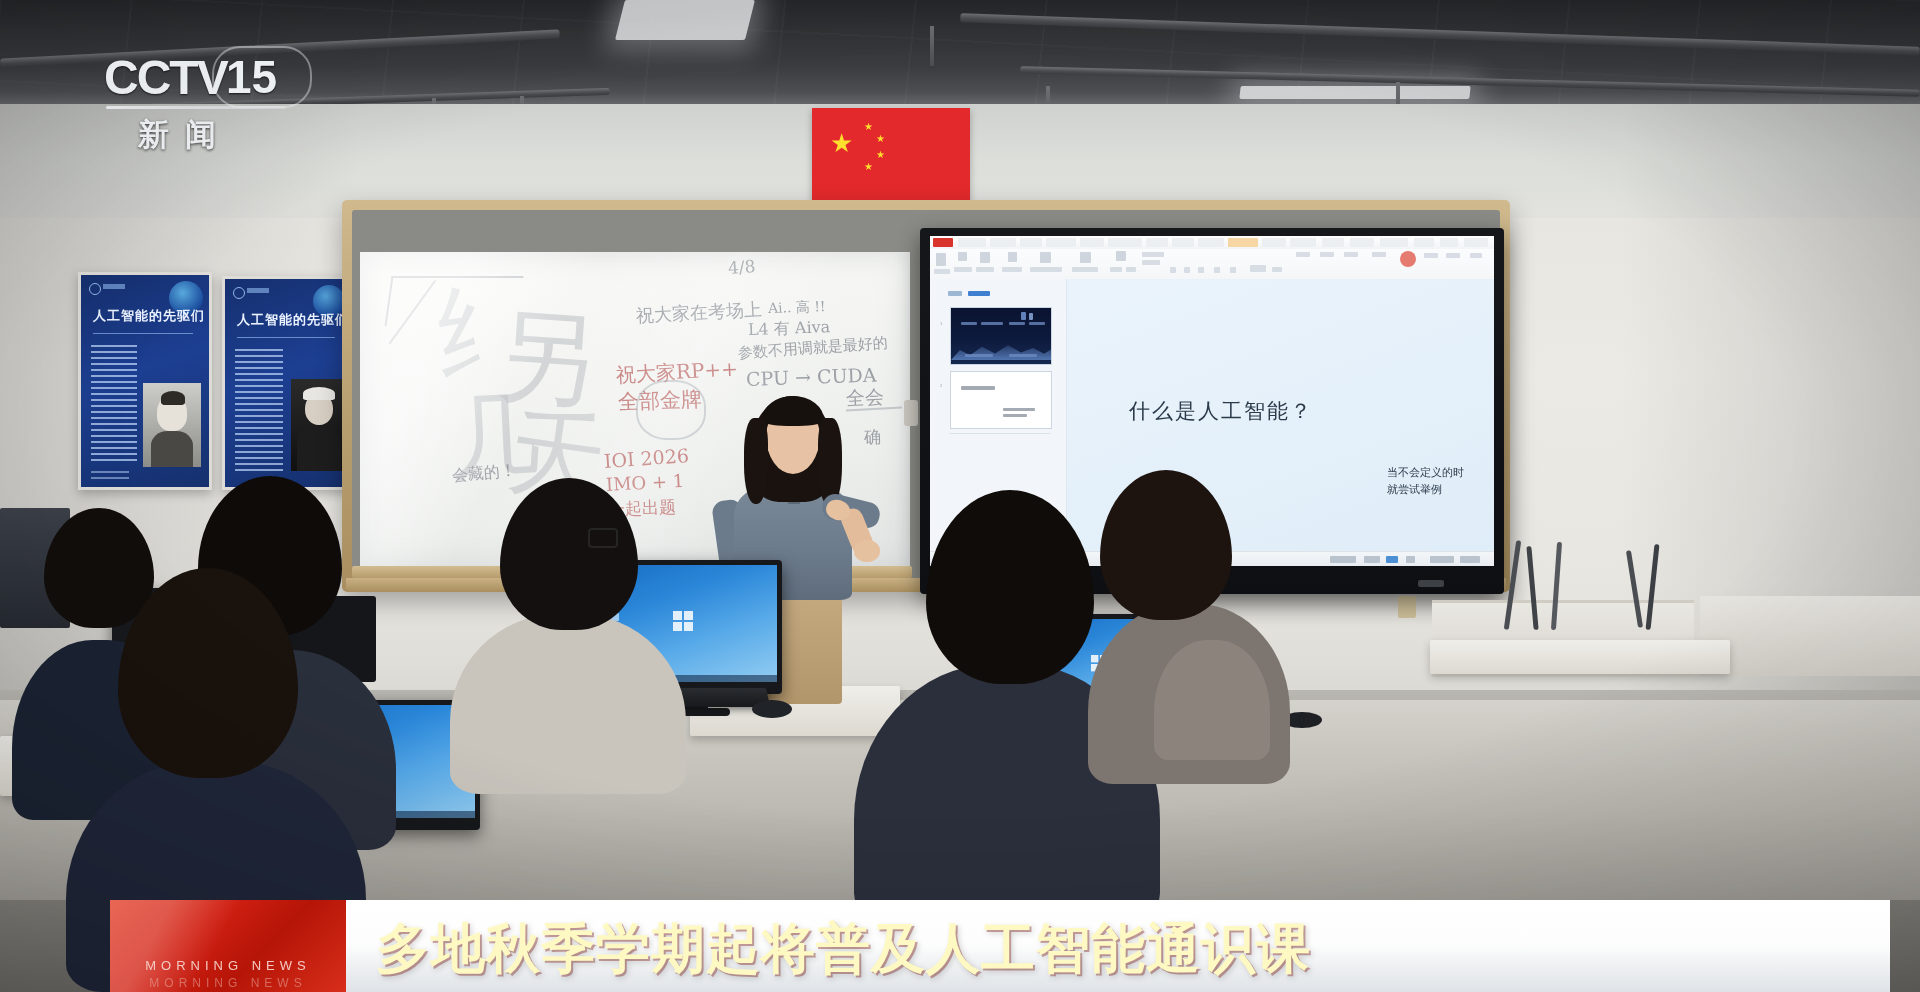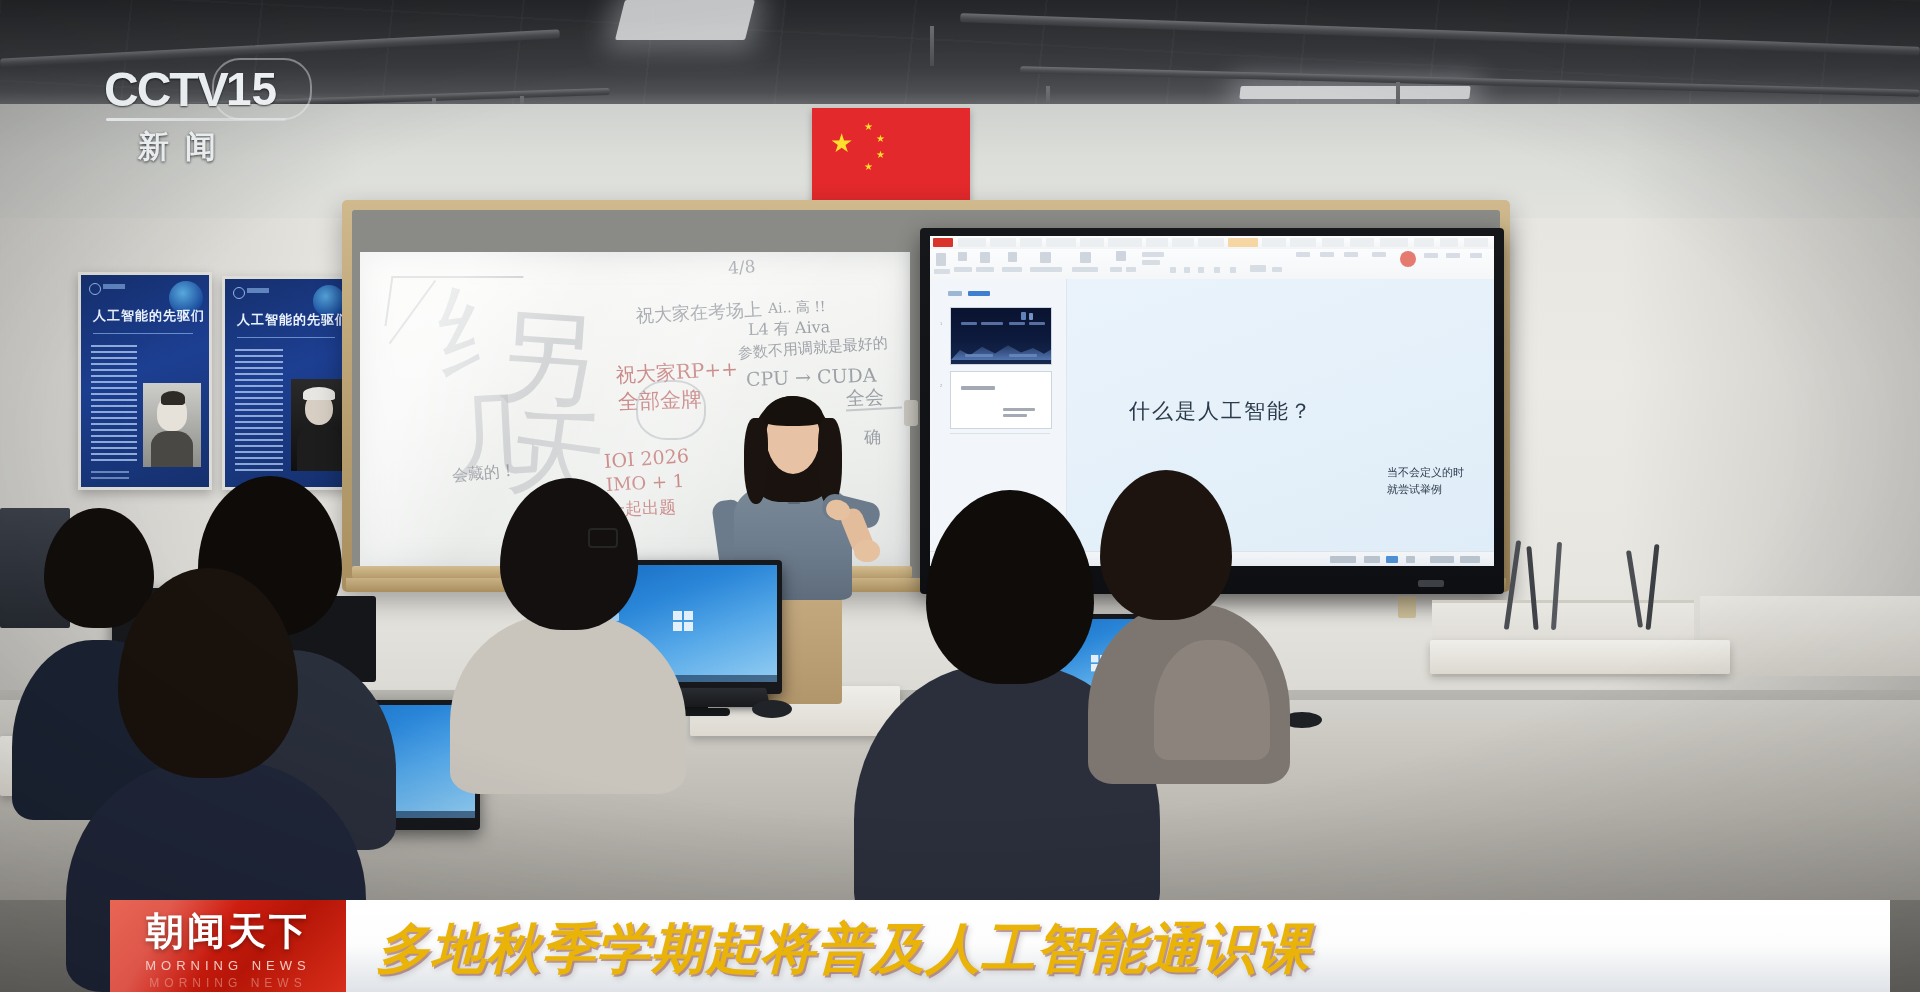--- a/index.html
+++ b/index.html
@@ -161,26 +161,26 @@
     background:linear-gradient(118deg,rgba(255,255,255,.22) 0 22%,rgba(255,255,255,0) 46%);}
   .lt-cn{position:absolute;left:14px;top:12px;width:208px;text-align:center;color:#fff;
     font-size:38px;font-weight:bold;letter-spacing:3px;line-height:1;
     text-shadow:0 2px 5px rgba(0,0,0,.35);}
   .lt-en{position:absolute;left:14px;top:58px;width:208px;text-align:center;color:#f4c9c2;
     font-size:13px;letter-spacing:5px;}
   .lt-en2{position:absolute;left:14px;top:76px;width:208px;text-align:center;color:#e9a79d;
     font-size:12px;letter-spacing:5px;opacity:.55;}
   .lt-white{position:absolute;left:236px;top:0;width:1544px;height:92px;
     background:linear-gradient(180deg,#ffffff 0%,#fdfdfd 48%,#eef0f2 72%,#dfe3e7 100%);}
-  .lt-head{position:absolute;left:266px;top:13px;color:#eab308;font-size:54px;font-weight:bold;
+  .lt-head{position:absolute;left:266px;top:13px;color:#fef9c3;font-size:54px;font-weight:bold;
     letter-spacing:1px;white-space:nowrap;
-    text-shadow:2px 2px 0 rgba(120,10,6,.35), 3px 3px 6px rgba(0,0,0,.18);font-style:italic;}
-
-  
-  .logo{position:absolute;left:104px;top:56px;width:200px;height:108px;}
+    text-shadow:2px 2px 0 rgba(120,10,6,.35), 3px 3px 6px rgba(0,0,0,.18);}
+
+  
+  .logo{position:absolute;left:104px;top:44px;width:200px;height:108px;}
   .logo-main{position:absolute;left:0;top:6px;font-size:48px;font-weight:bold;color:#e9ecef;
     letter-spacing:-2px;font-family:"Liberation Sans",sans-serif;
     text-shadow:0 1px 2px rgba(0,0,0,.7);}
   .logo-13{position:absolute;left:122px;top:6px;font-size:46px;font-weight:bold;color:#eceff2;
     font-family:"Liberation Sans",sans-serif;text-shadow:0 1px 2px rgba(0,0,0,.7);}
   .logo-pill{position:absolute;left:108px;top:2px;width:96px;height:58px;
     border:2px solid rgba(235,238,242,.42);border-radius:28px;}
   .logo-line{position:absolute;left:2px;top:62px;width:180px;height:3px;
     background:linear-gradient(90deg,rgba(235,238,242,.85),rgba(235,238,242,.35));border-radius:2px;}
   .logo-cn{position:absolute;left:34px;top:70px;font-size:31px;font-weight:bold;color:#e9ecef;
@@ -534,19 +534,18 @@
     <div class="logo-pill"></div>
     <div class="logo-main">CCTV</div>
     <div class="logo-13">15</div>
     <div class="logo-line"></div>
     <div class="logo-cn">新闻</div>
   </div>
 
   <div class="lt">
     <div class="lt-white"></div>
     <div class="lt-red"></div>
-    <div class="lt-cn">朝闻天下</div>
     <div class="lt-en">MORNING NEWS</div>
     <div class="lt-en2">MORNING NEWS</div>
     <div class="lt-head">多地秋季学期起将普及人工智能通识课</div>
   </div>
 
 </div>
 
 </body></html>

